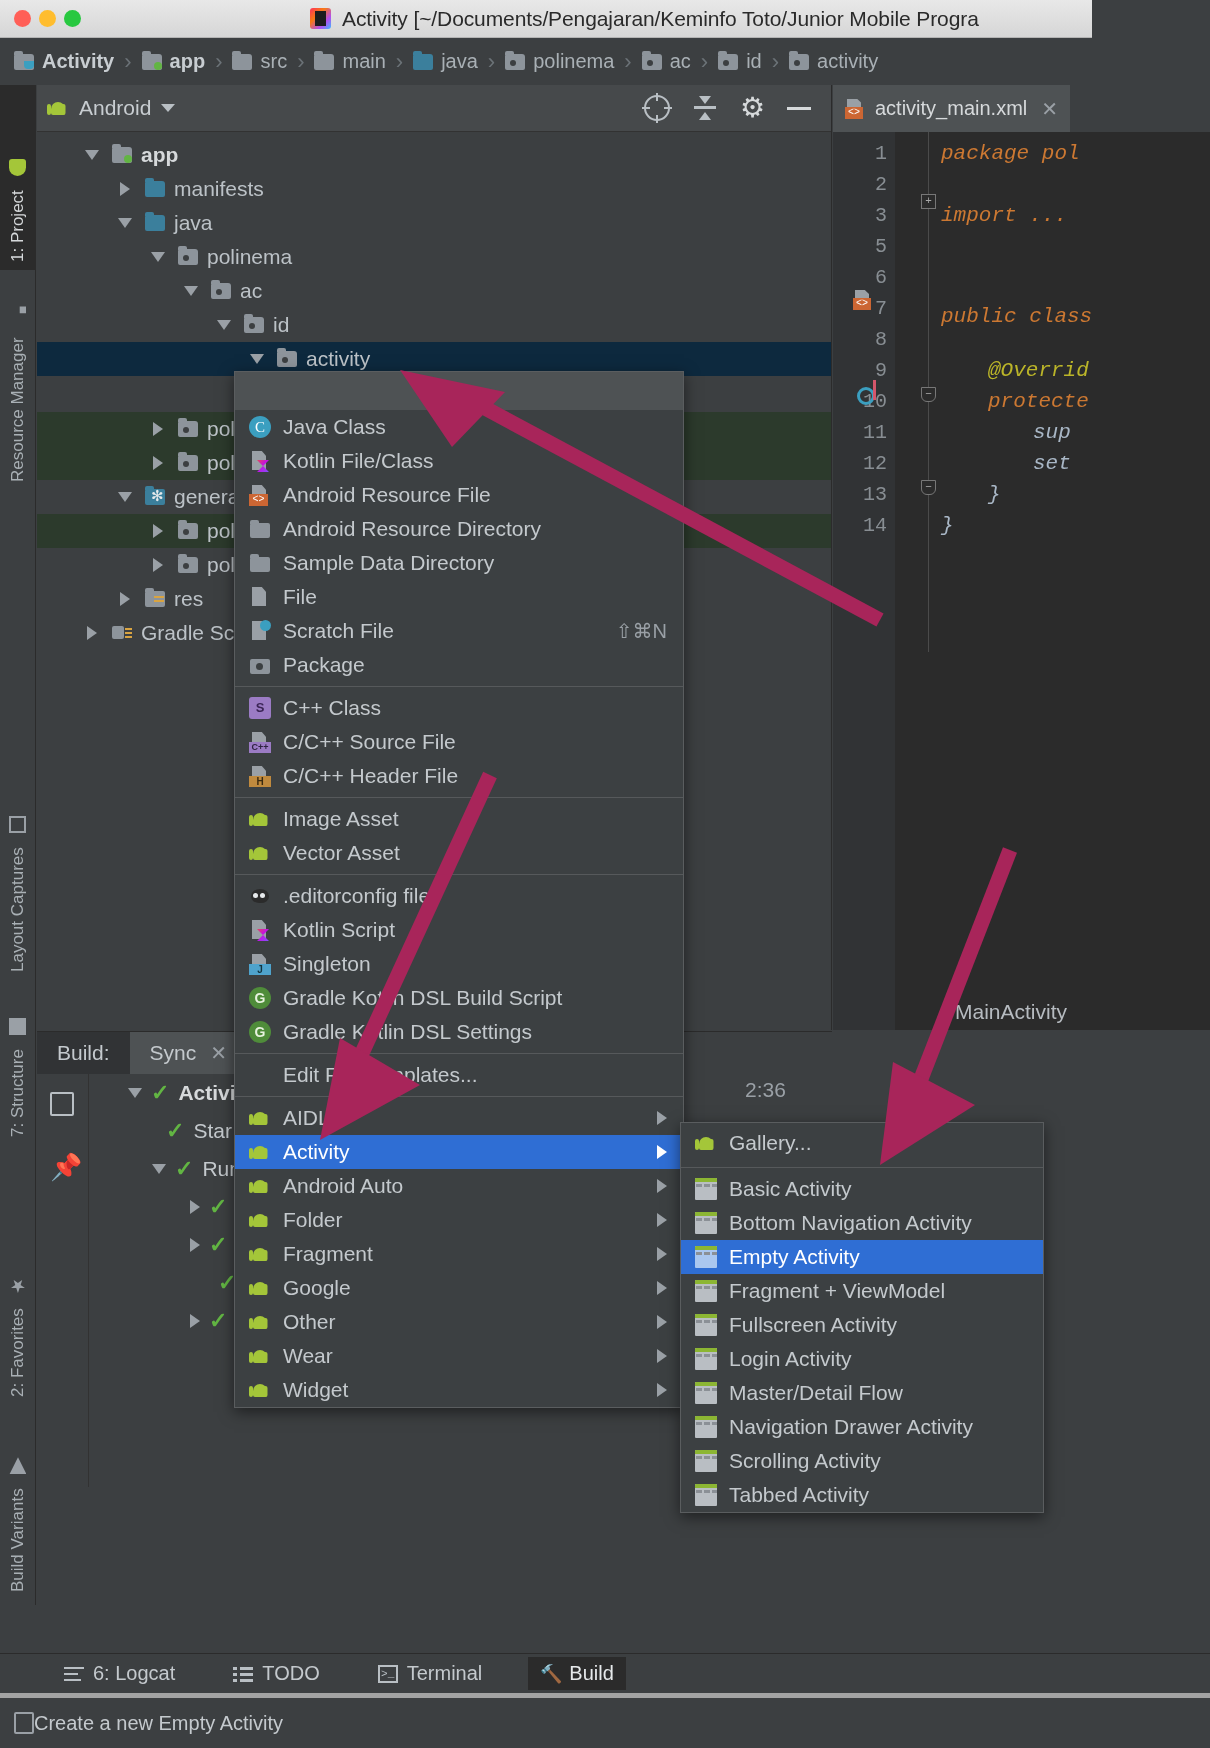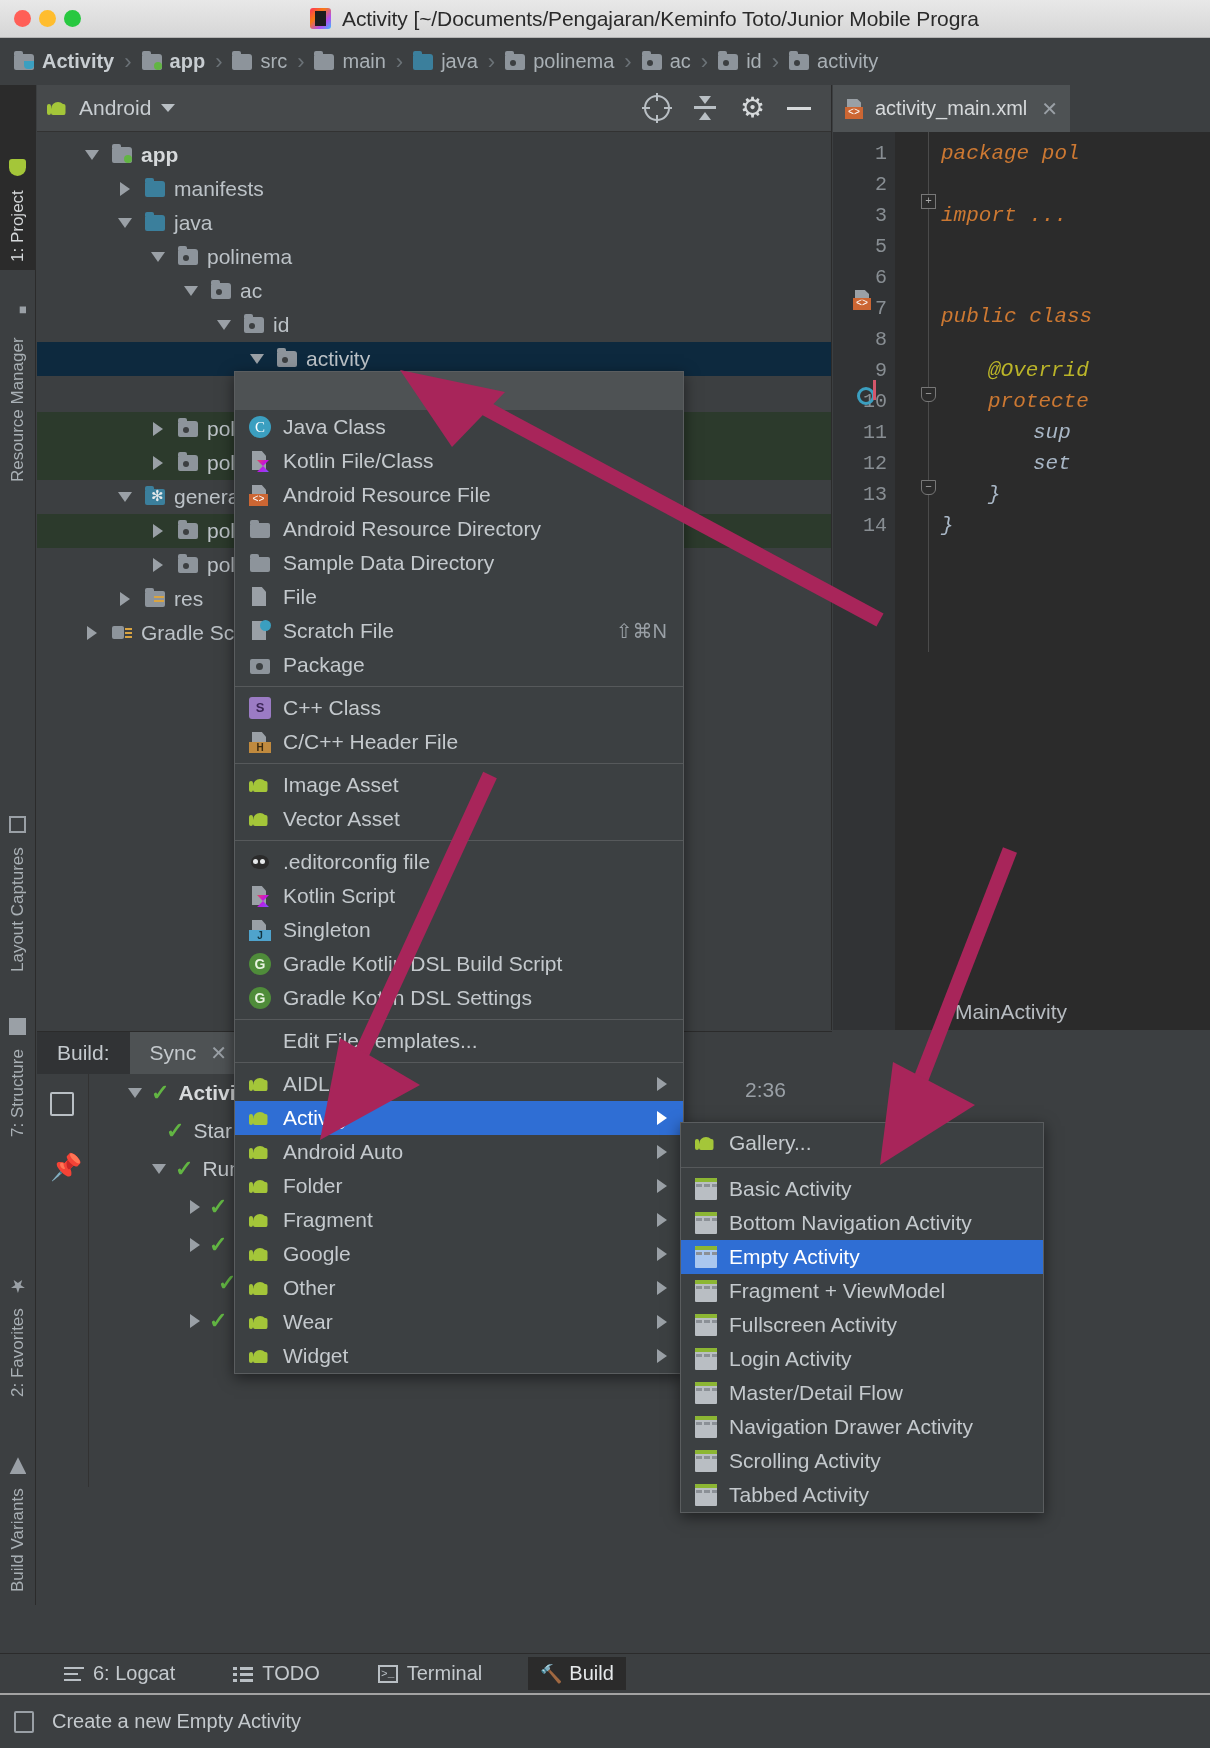--- a/index.html
+++ b/index.html
@@ -6,21 +6,21 @@
   html, body {
     width: 1210px; height: 1748px;
     font-family: "Liberation Sans", sans-serif;
     background: #3c3f41;
     overflow: hidden;
   }
   #app { position: relative; width: 1210px; height: 1748px; }
 
   
   .titlebar {
-    position: absolute; top: 0; left: 0; width: 1210px; height: 38px;
+    position: absolute; top: 0; left: 0; width: 1092px; height: 38px;
     background: linear-gradient(to bottom, #e8e8e8, #d6d6d6);
     border-bottom: 1px solid #b4b4b4;
     display: flex; align-items: center;
   }
   .traffic { display: flex; gap: 8px; margin-left: 14px; }
   .dot { width: 17px; height: 17px; border-radius: 50%; }
   .dot.red { background: #ff5f57; }
   .dot.yellow { background: #ffbd2e; }
   .dot.green { background: #28c840; }
   .title-text {
@@ -156,22 +156,22 @@
     position:absolute; left:0; bottom:55px; width:1210px; height:40px;
     background:#3c3f41; border-top:1px solid #2b2b2b; display:flex; align-items:center;
     padding-left:52px; gap:34px;
   }
   .bbtab { display:flex;align-items:center;gap:9px;font-size:20px;color:#c4c9cd;padding:5px 12px; }
   .bbtab.active { background:#2b2b2b; color:#e6e9eb; }
 
   
   .statusbar {
     position:absolute; left:0; bottom:0; width:1210px; height:55px;
-    background:#3c3f41; border-top:2px solid #a3a3a3; display:flex; align-items:center;
-    padding-left:14px; gap:18px;
+    background:#3c3f41; border-top:5px solid #a3a3a3; display:flex; align-items:center;
+    padding-left:14px; gap:0;
   }
   .status-text { font-size:20px; color:#c4c9cd; }
   .st-icon { width:20px;height:22px;border:2px solid #9aa0a6;border-radius:2px; }
 
   
   .ctxmenu {
     position:absolute; left:234px; top:371px; width:450px;
     background:#3c4042; border:1px solid #5a5d5f;
     box-shadow: 0 4px 14px rgba(0,0,0,0.5);
     z-index: 50;
@@ -573,20 +573,24 @@
       <span>Package</span>
     </div>
 
     <div class="mi-sep"></div>
 
     <div class="mi">
       <span class="mi-icon g-cpp">S</span>
       <span>C++ Class</span>
     </div>
     <div class="mi">
+      <span class="mi-icon g-file g-cppsrc"></span>
+      <span>C/C++ Source File</span>
+    </div>
+    <div class="mi">
       <span class="mi-icon g-file g-cpphdr"></span>
       <span>C/C++ Header File</span>
     </div>
 
     <div class="mi-sep"></div>
 
     <div class="mi">
       <span class="mi-icon g-droid"></span>
       <span>Image Asset</span>
     </div>

